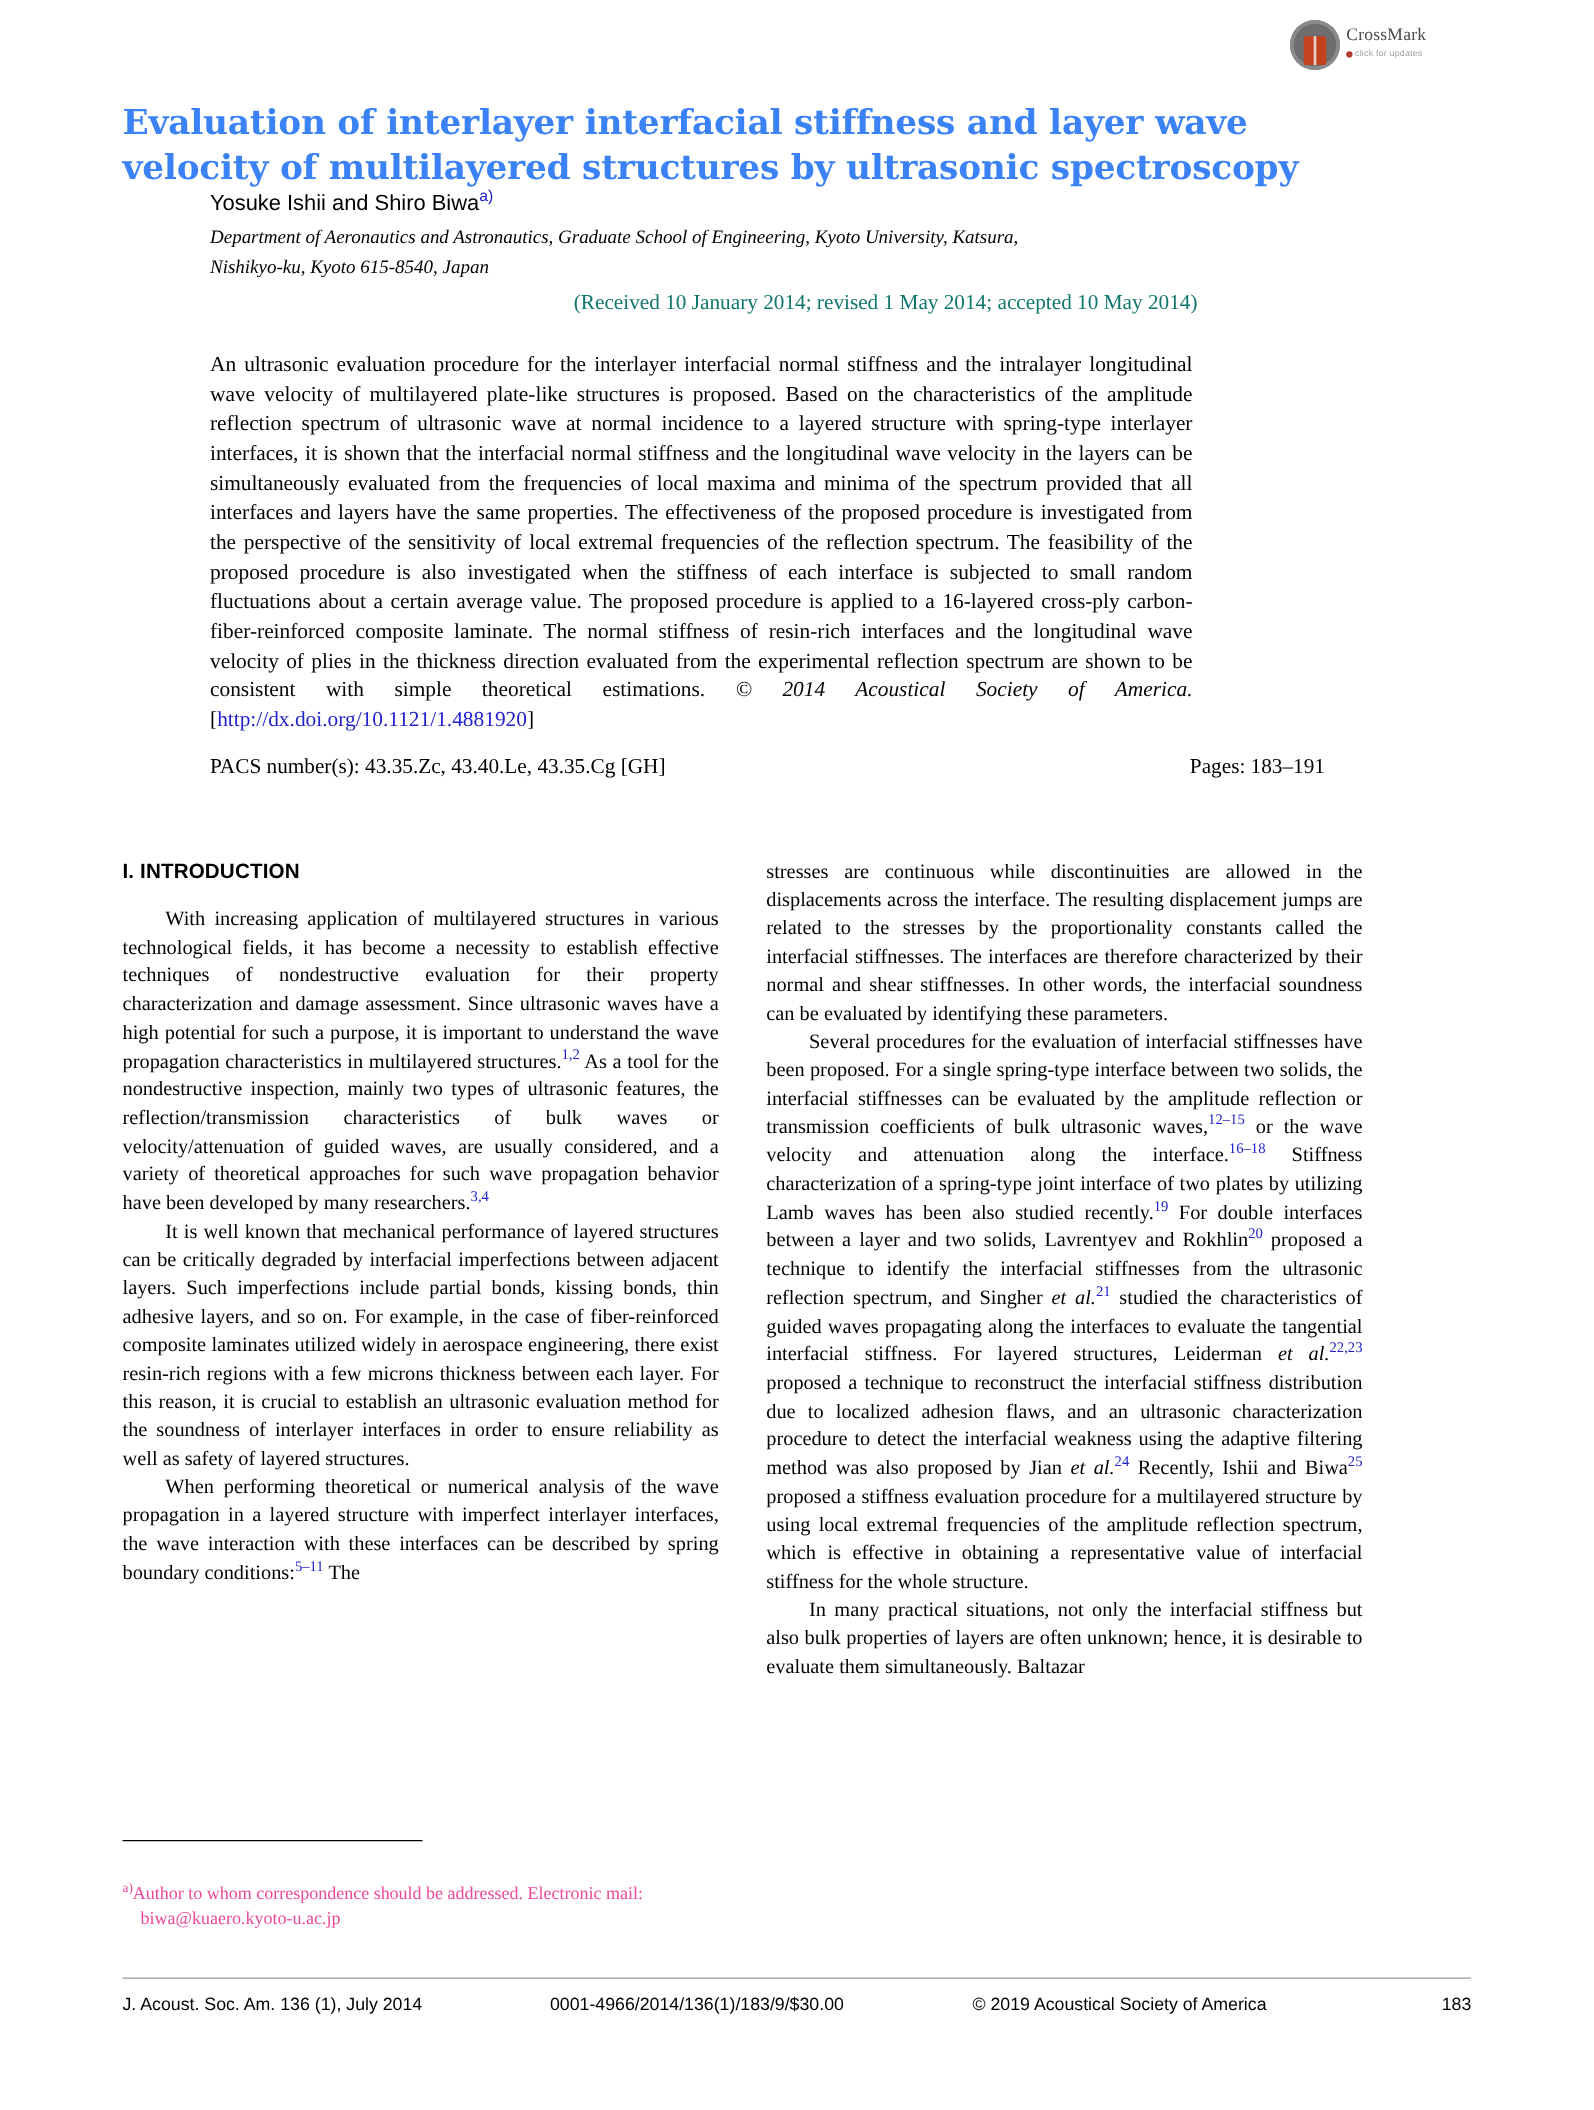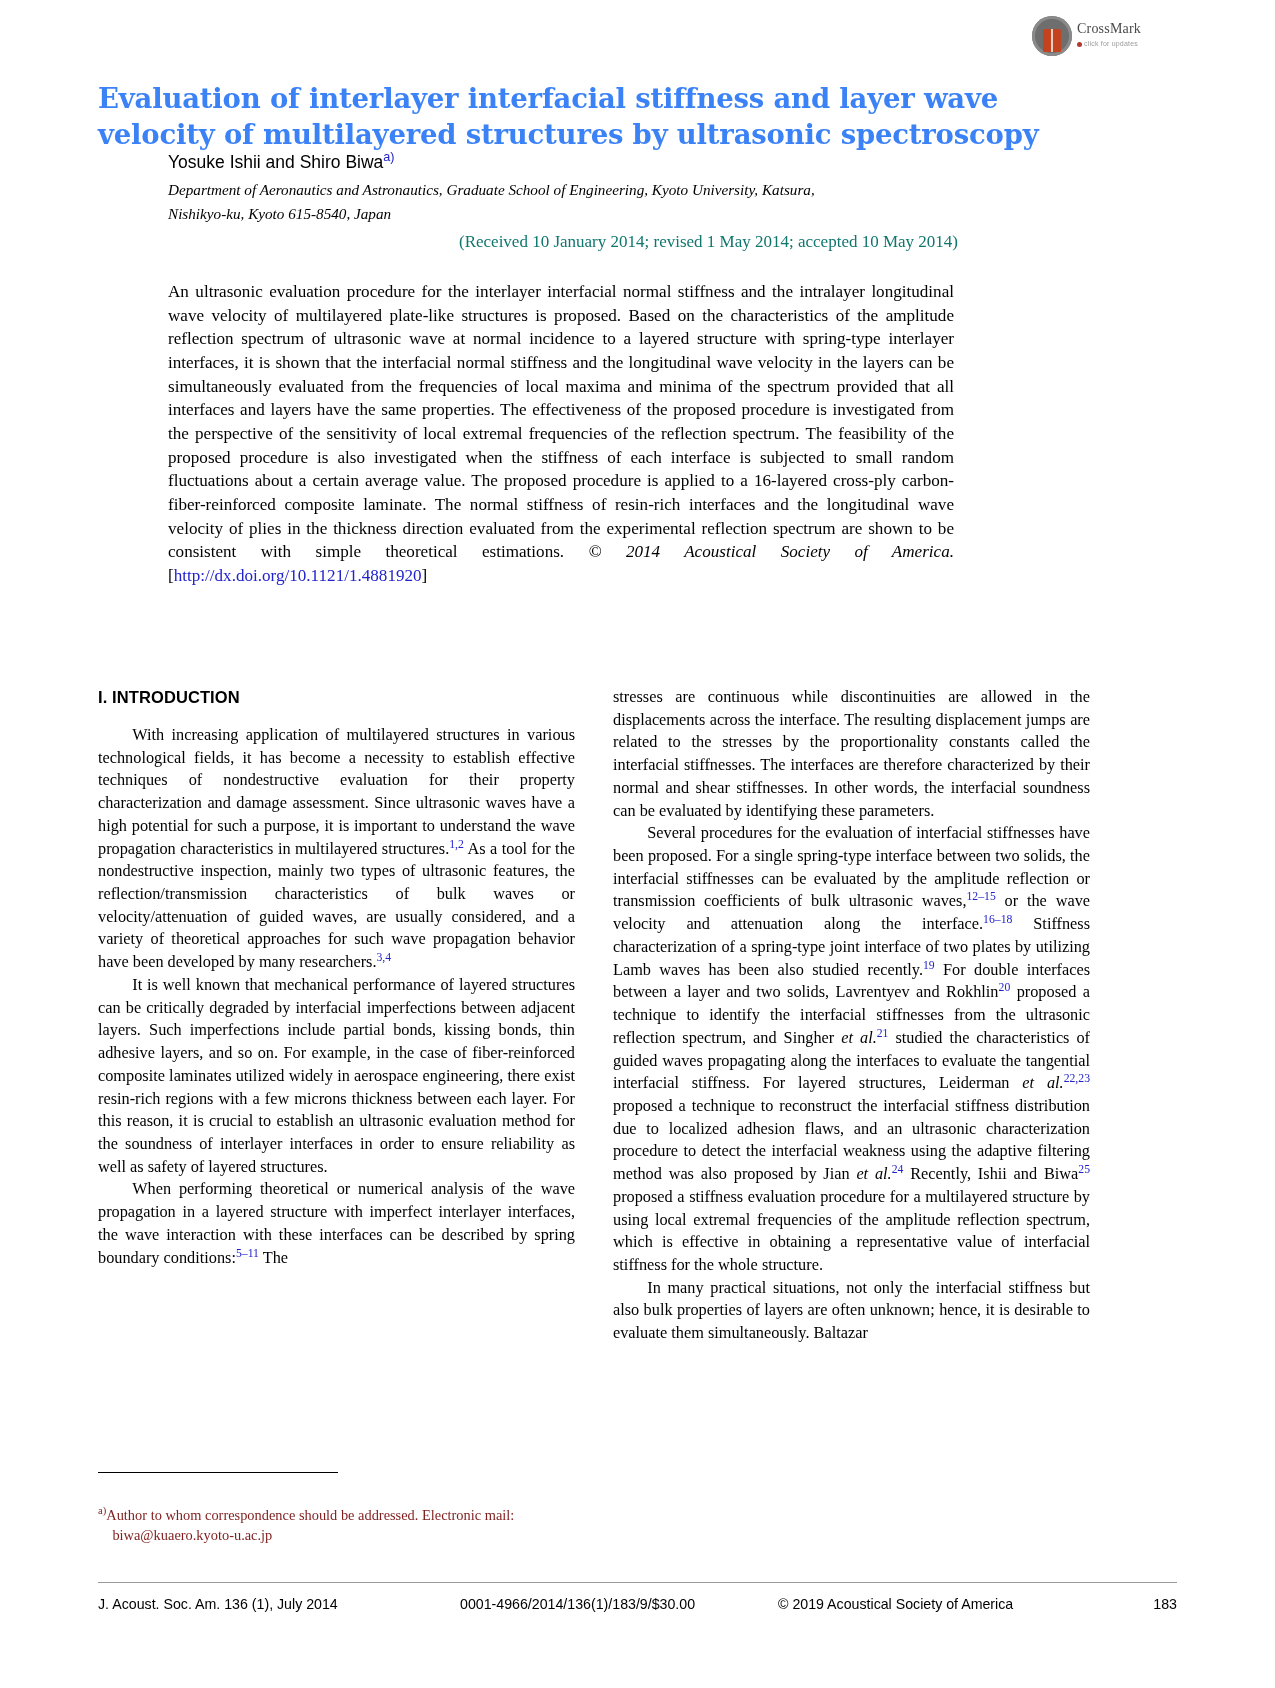--- a/index.html
+++ b/index.html
@@ -197,21 +197,21 @@
     background: #000;
   }
   .footnote {
     position: absolute;
     left: 98px;
     top: 1506px;
     width: 477px;
     font-size: 14.4px;
     line-height: 1.37;
     text-align: justify;
-    color: #7f1d1d;
+    color: #ec4899;
   }
   .footnote .fnbody { padding-left: 0; }
   .footnote sup { font-size: 0.74em; vertical-align: super; line-height: 0; }
   .fn-indent { display: block; padding-left: 1em; text-align: left; }
 
   
   .footer-rule {
     position: absolute;
     left: 98px;
     top: 1582px;
@@ -222,21 +222,21 @@
   .footer {
     position: absolute;
     left: 98px;
     top: 1596px;
     width: 1079px;
     font-family: "Liberation Sans", sans-serif;
     font-size: 14.2px;
     color: #000;
   }
   .footer .f-left   { position: absolute; left: 0;    top: 0; white-space: nowrap; }
-  .footer .f-mid    { position: absolute; left: 362px; top: 0; white-space: nowrap; }
+  .footer .f-mid    { position: absolute; left: 342px; top: 0; white-space: nowrap; }
   .footer .f-right  { position: absolute; left: 680px; top: 0; white-space: nowrap; }
   .footer .f-page   { position: absolute; right: 0;   top: 0; }
   .footer b { font-weight: normal; }
 </style>
 </head>
 <body>
 
 <div class="page">
 
   <div class="crossmark">
@@ -261,20 +261,24 @@
   </div>
 
   <div class="received">(Received 10 January 2014; revised 1 May 2014; accepted 10 May 2014)</div>
 
   <div class="abstract">
     <span>An ultrasonic evaluation procedure for the interlayer interfacial normal stiffness and the intralayer longitudinal wave velocity of multilayered plate-like structures is proposed. Based on the characteristics of the amplitude reflection spectrum of ultrasonic wave at normal incidence to a layered structure with spring-type interlayer interfaces, it is shown that the interfacial normal stiffness and the longitudinal wave velocity in the layers can be simultaneously evaluated from the frequencies of local maxima and minima of the spectrum provided that all interfaces and layers have the same properties. The effectiveness of the proposed procedure is investigated from the perspective of the sensitivity of local extremal frequencies of the reflection spectrum. The feasibility of the proposed procedure is also investigated when the stiffness of each interface is subjected to small random fluctuations about a certain average value. The proposed procedure is applied to a 16-layered cross-ply carbon-fiber-reinforced composite laminate. The normal stiffness of resin-rich interfaces and the longitudinal wave velocity of plies in the thickness direction evaluated from the experimental reflection spectrum are shown to be consistent with simple theoretical estimations.</span>
     <span class="copy">© 2014 Acoustical Society of America.</span>
     <span>[</span><a class="doi-link" href="#">http://dx.doi.org/10.1121/1.4881920</a><span>]</span>
   </div>
 
+  <div class="pacs">
+    <span>PACS number(s): 43.35.Zc, 43.40.Le, 43.35.Cg [GH]</span>
+    <span>Pages: 183–191</span>
+  </div>
 
   <div class="col col-left">
     <div class="sec-head">I.  INTRODUCTION</div>
 
     <p><span>With increasing application of multilayered structures in various technological fields, it has become a necessity to establish effective techniques of nondestructive evaluation for their property characterization and damage assessment. Since ultrasonic waves have a high potential for such a purpose, it is important to understand the wave propagation characteristics in multilayered structures.</span><sup class="ref">1,2</sup><span> As a tool for the nondestructive inspection, mainly two types of ultrasonic features, the reflection/transmission characteristics of bulk waves or velocity/attenuation of guided waves, are usually considered, and a variety of theoretical approaches for such wave propagation behavior have been developed by many researchers.</span><sup class="ref">3,4</sup></p>
 
     <p><span>It is well known that mechanical performance of layered structures can be critically degraded by interfacial imperfections between adjacent layers. Such imperfections include partial bonds, kissing bonds, thin adhesive layers, and so on. For example, in the case of fiber-reinforced composite laminates utilized widely in aerospace engineering, there exist resin-rich regions with a few microns thickness between each layer. For this reason, it is crucial to establish an ultrasonic evaluation method for the soundness of interlayer interfaces in order to ensure reliability as well as safety of layered structures.</span></p>
 
     <p><span>When performing theoretical or numerical analysis of the wave propagation in a layered structure with imperfect interlayer interfaces, the wave interaction with these interfaces can be described by spring boundary conditions:</span><sup class="ref">5–11</sup><span> The</span></p>
   </div>

